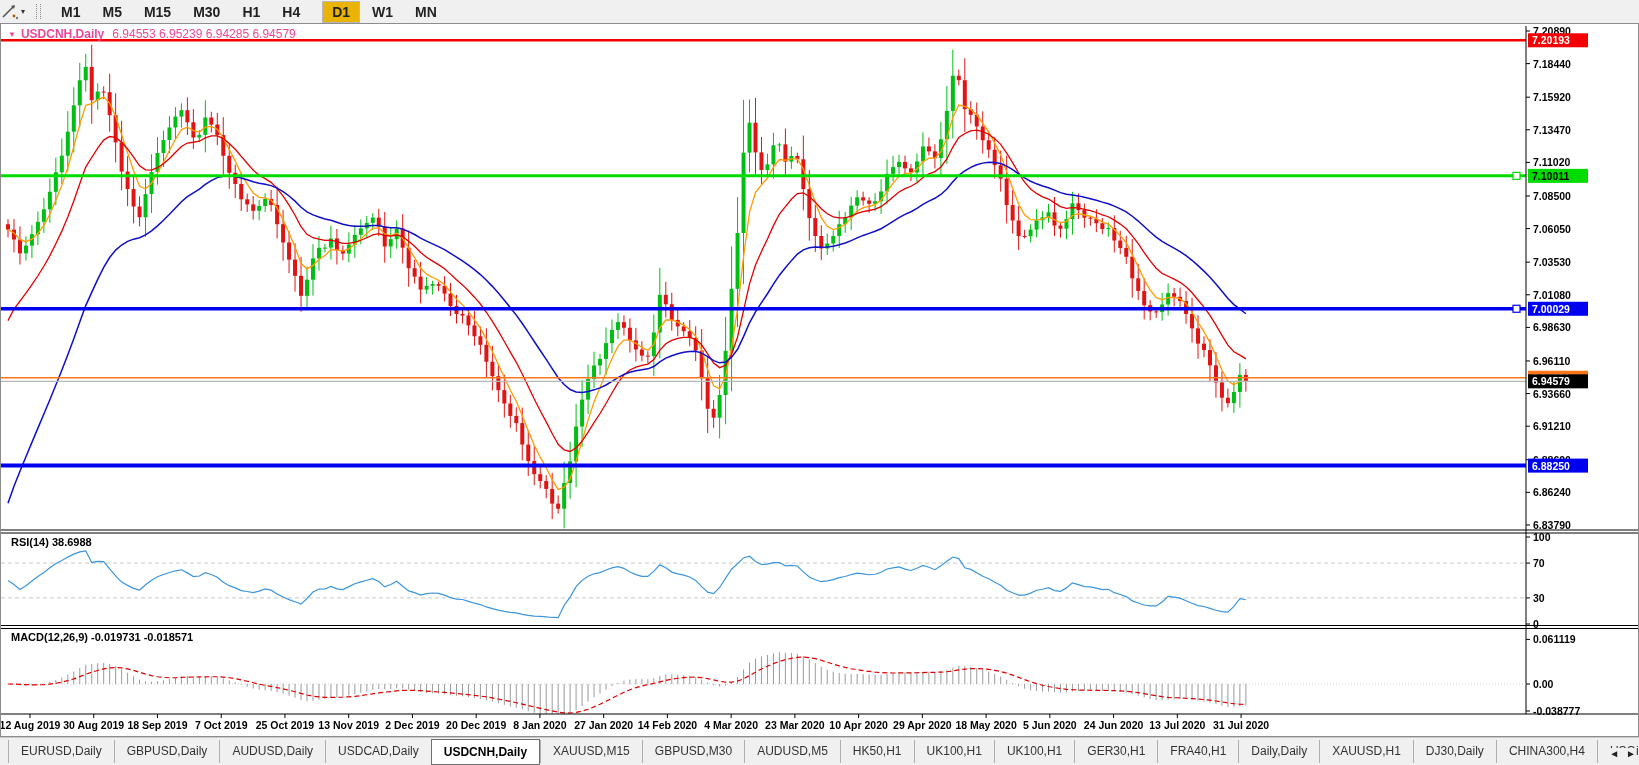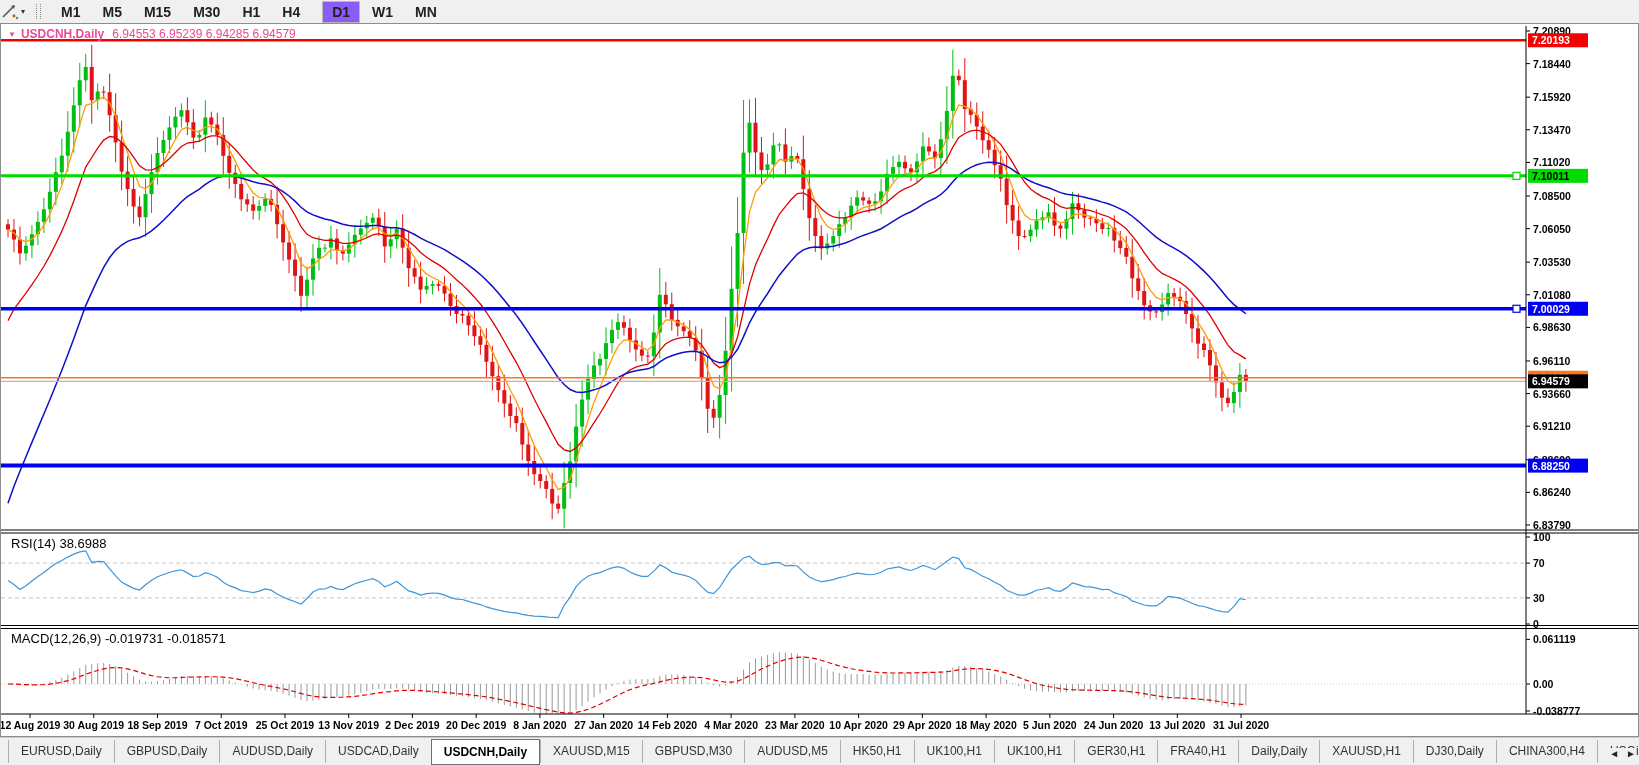--- a/index.html
+++ b/index.html
@@ -4,29 +4,29 @@
 <style>
   html,body{margin:0;padding:0;background:#f0f0f0;font-family:"Liberation Sans",sans-serif;}
   body{width:1639px;height:765px;position:relative;overflow:hidden;}
   
   .toolbar{position:absolute;top:0;left:0;width:100%;height:23px;background:#f0f0f0;
            border-bottom:1px solid #dcdcdc;display:flex;align-items:center;}
   .tool-icon{width:18px;height:16px;margin-left:1px;}
   .caret{font-size:8px;color:#333;margin:0 7px 0 2px;}
   .grip{width:3px;height:15px;border-left:1px dotted #8a8a8a;border-right:1px dotted #8a8a8a;margin:0 9px 0 4px;}
   .tf-btn{font-size:14px;font-weight:700;color:#222;padding:2px 9px;margin:0 1px;border:1px solid transparent;cursor:default;}
-  .tf-btn.active{background:#8b5cf6;border:1px solid #b9b9b9;}
+  .tf-btn.active{background:#eab308;border:1px solid #b9b9b9;}
   .tb-sep{width:1px;height:17px;background:#cfcfcf;margin:0 5px;}
   
   .chart-window{position:absolute;top:23px;left:0;width:1637px;height:712px;background:#fff;border:1px solid #8d8d8d;}
   .chart-window svg{position:absolute;top:0;left:0;font-family:"Liberation Sans",sans-serif;}
   .title-bar{position:absolute;top:3px;left:7px;z-index:6;font-size:12px;color:#ec4899;white-space:nowrap;}
   .title-bar .tri{font-size:8px;vertical-align:1px;margin-right:5px;}
   .title-bar .sym{font-weight:700;margin-right:8px;}
-  .panel-label{position:absolute;z-index:6;font-size:13px;font-weight:400;color:#000;white-space:nowrap;}
+  .panel-label{position:absolute;z-index:6;font-size:11px;font-weight:700;color:#000;white-space:nowrap;}
   .rsi-label{top:512px;left:10px;}
   .macd-label{top:607px;left:10px;text-align:center;}
   
   .tabbar{position:absolute;left:0;bottom:0;width:100%;height:28px;background:#f0f0f0;border-top:1px solid #c9c9c9;
           display:flex;align-items:center;padding-left:8px;box-sizing:border-box;overflow:hidden;}
   .tab{font-size:12px;color:#333;padding:4px 12px 5px 12px;border-left:1px solid #aeaeae;white-space:nowrap;cursor:default;}
   .tab:last-of-type{border-right:1px solid #aeaeae;}
   .tab.active{background:#fff;border:1px solid #6f6f6f;font-weight:700;color:#000;padding-top:5px;}
   .tab-scroll{position:absolute;right:3px;bottom:6px;z-index:7;display:flex;gap:7px;background:#f0f0f0;padding-left:6px;}
   .tab-scroll span{font-size:10px;color:#222;cursor:default;}

